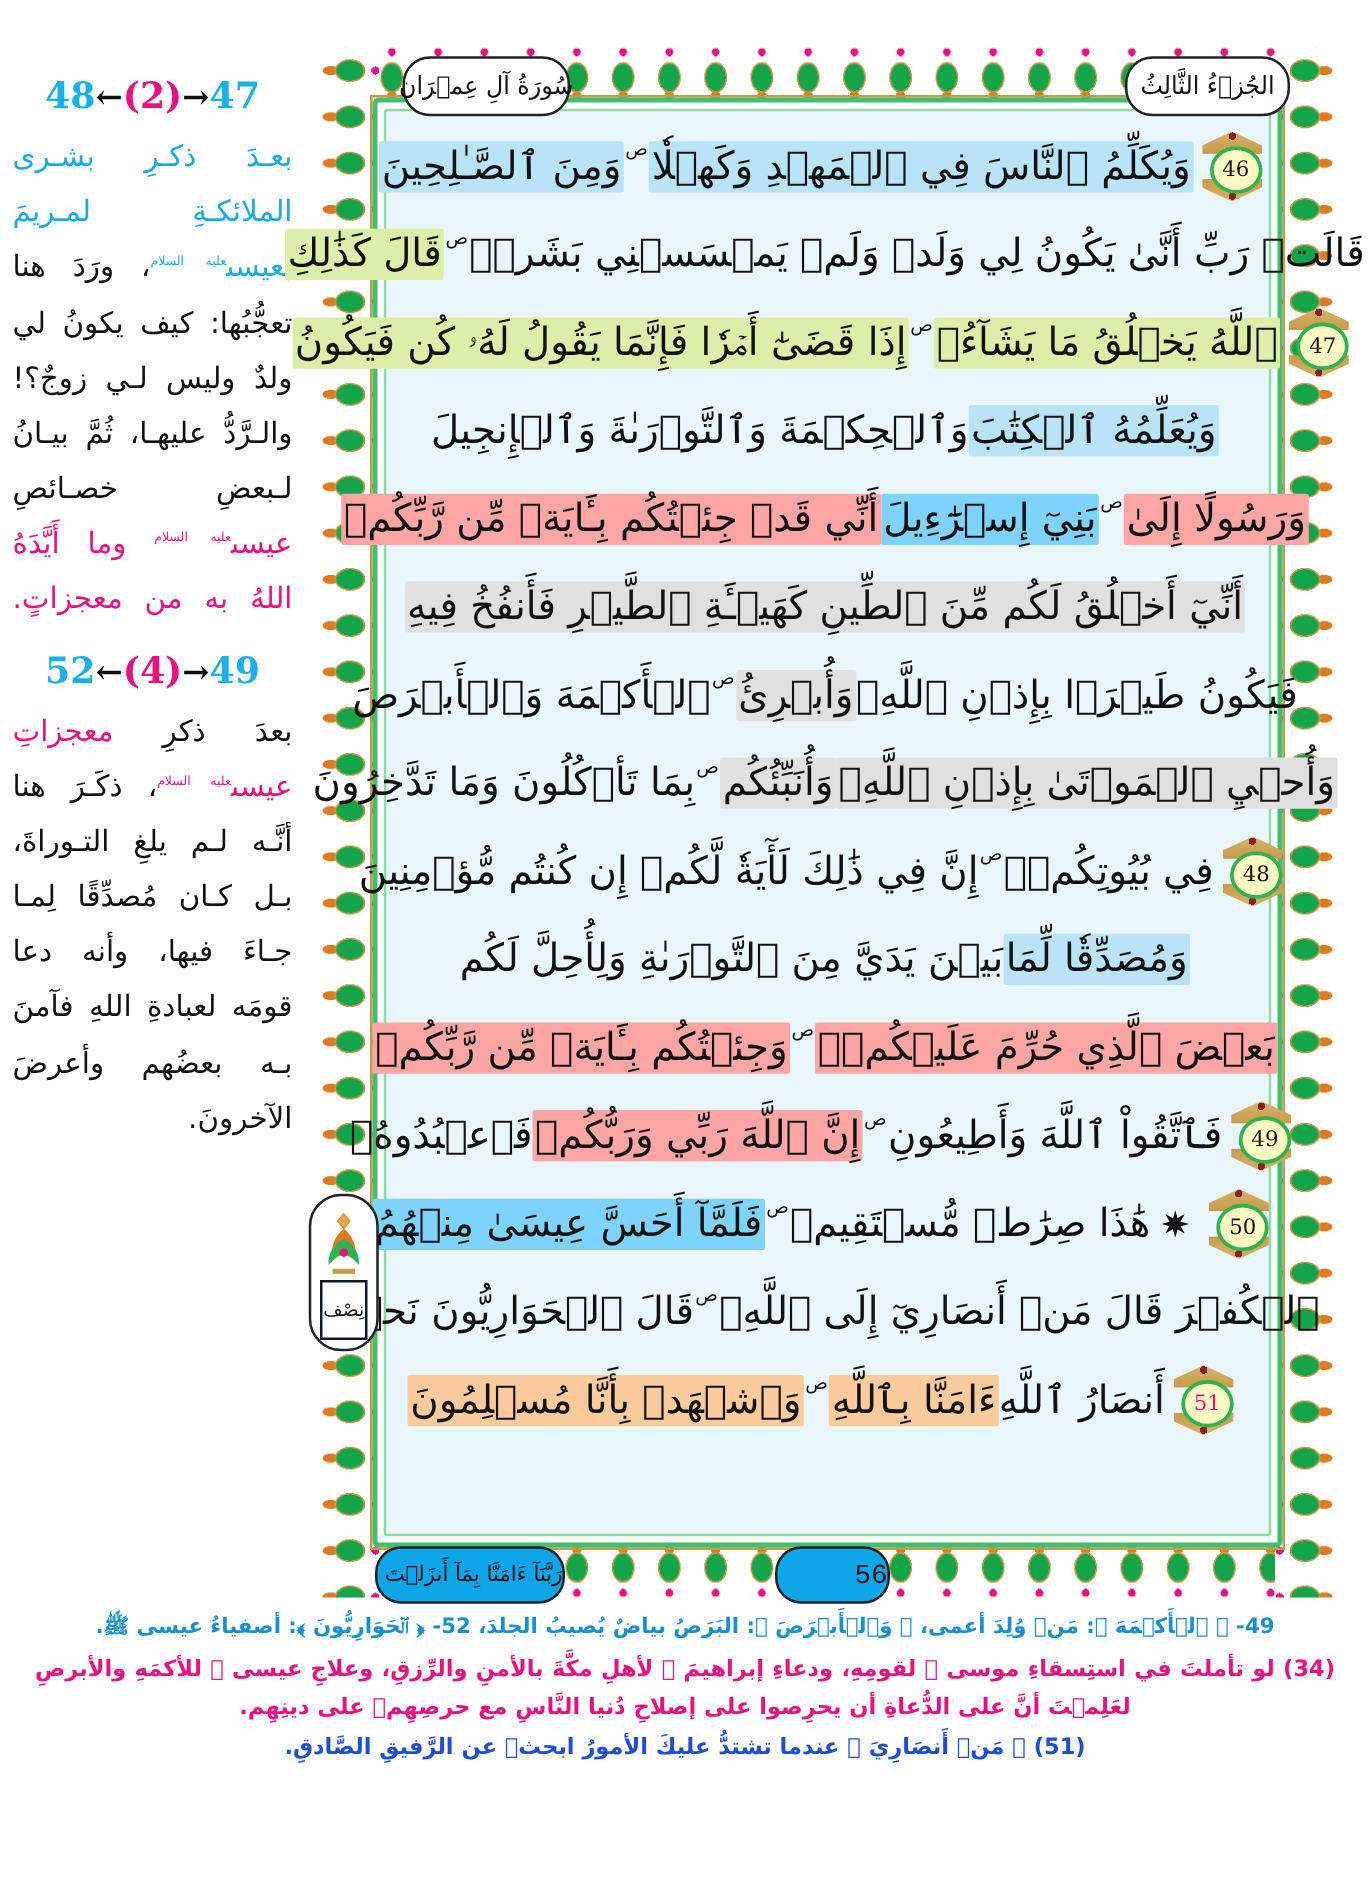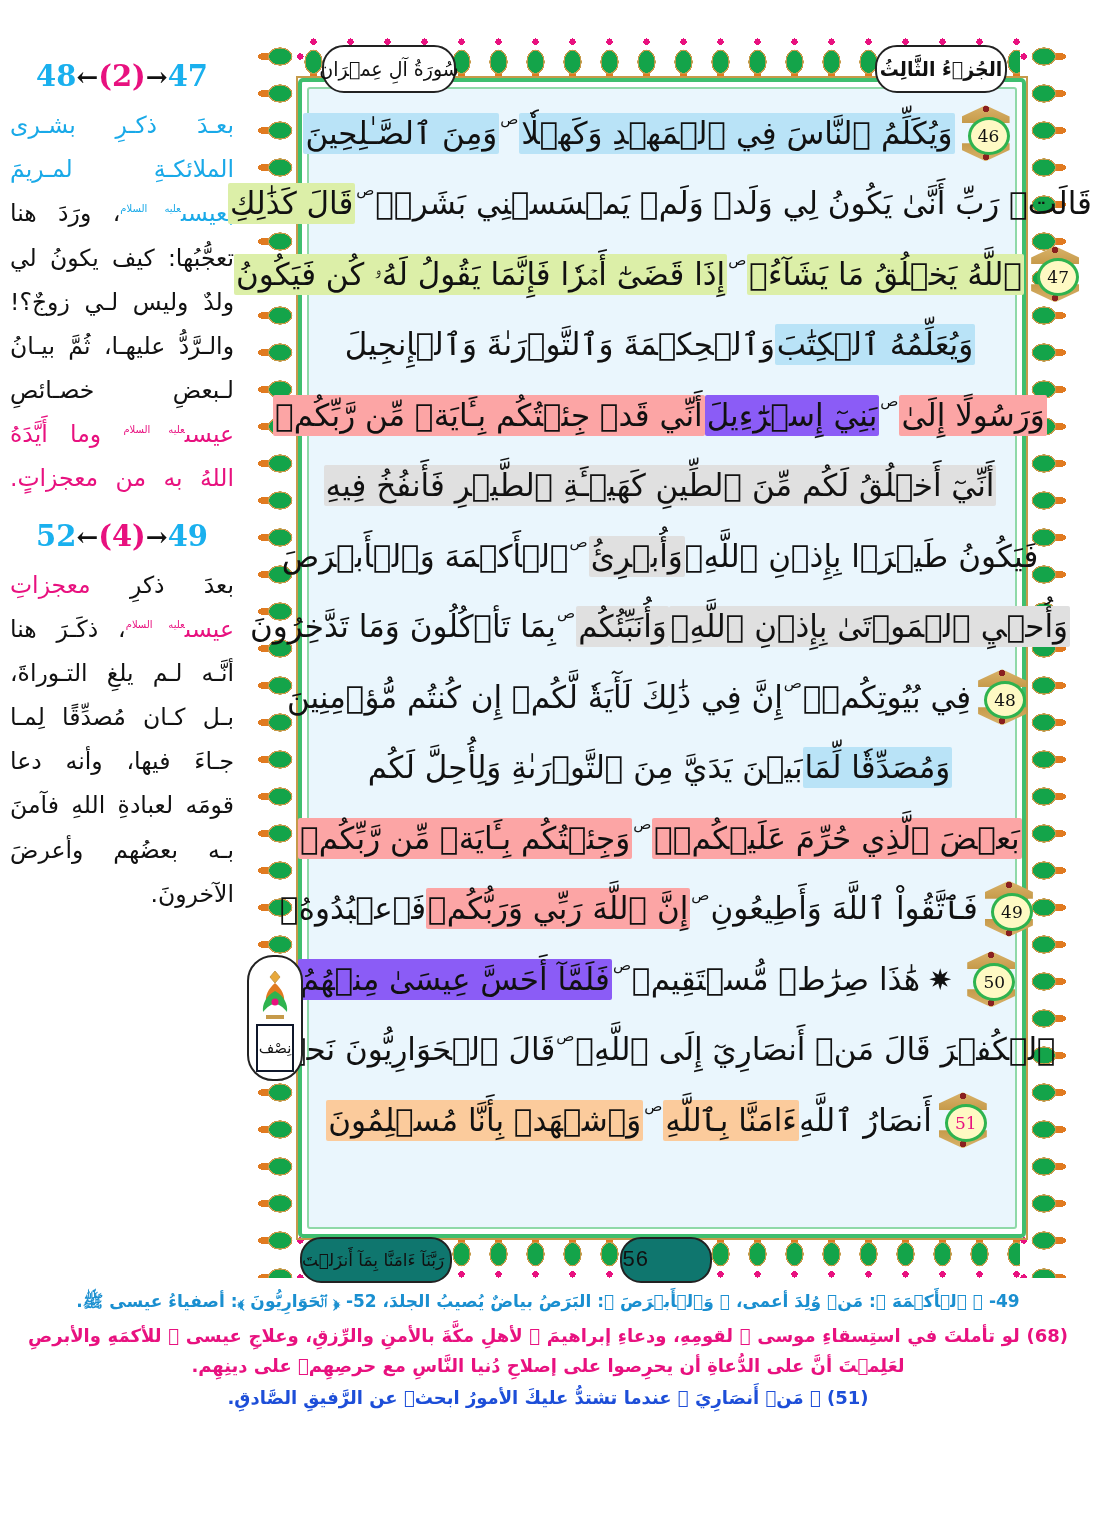--- a/index.html
+++ b/index.html
@@ -102,27 +102,27 @@
     background:#fff;border:2.5px solid #222;border-radius:22px/22px;
     display:flex;align-items:center;justify-content:center;
     z-index:8;
   }
   .cartouche span{
     font-size:19px;color:#111;direction:rtl;white-space:nowrap;
     font-family:"DejaVu Sans","Liberation Sans",sans-serif;
     transform:scaleY(1.05);
   }
   #surah-cart{left:322px;width:130px;}
-  #juz-cart{left:875px;width:128px;font-weight:bold;}
+  #juz-cart{left:900px;width:128px;}
 
   
   .foot-cart{
-    position:absolute;height:42px;background:#0f766e;
+    position:absolute;height:42px;background:#0ea5e9;
     border:2.5px solid #222;border-radius:21px;
-    display:flex;align-items:center;justify-content:flex-start;z-index:8;
+    display:flex;align-items:center;justify-content:flex-end;z-index:8;
   }
   #foot-dua{left:300px;top:1237px;width:148px;}
   #foot-dua span{font-size:17px;direction:rtl;white-space:nowrap;color:#111;}
   #page-num{left:620px;top:1237px;width:88px;}
   #page-num span{font-size:22px;color:#111;font-family:Liberation Mono, monospace;}
 
   
   .nisf{
     position:absolute;left:247px;top:955px;width:52px;height:122px;
     background:#fff;border:2.5px solid #222;border-radius:26px;
@@ -151,21 +151,21 @@
   }
   .qtext{
     font-size:31px;line-height:1;color:#111;
     font-family:"DejaVu Sans","Liberation Sans",sans-serif;
     letter-spacing:-0.5px;direction:rtl;
   }
   .hl{padding:5px 2px;border-radius:2px;}
   .hl-blue{background:#b9e3f7;}
   .hl-green{background:#dcefa8;}
   .hl-yellow{background:#fca5a5;}
-  .hl-pink{background:#8b5cf6;}
+  .hl-pink{background:#7dd3fc;}
   .hl-gray{background:#e0e0e0;}
   .hl-orange{background:#fbcb9c;}
 
   
   .ayah{
     position:relative;display:inline-block;
     width:52px;height:56px;margin:0 5px;vertical-align:middle;
     flex:0 0 auto;
   }
   .ayah .circ{
@@ -400,17 +400,17 @@
 
   <div class="foot-cart" id="foot-dua">
     <span>رَبَّنَآ ءَامَنَّا بِمَآ أَنزَلۡتَ</span>
   </div>
   <div class="foot-cart" id="page-num">
     <span>56</span>
   </div>
 
   <div class="notes">
     <div class="note-blue">49- ﴿ ٱلۡأَكۡمَهَ ﴾: مَنۡ وُلِدَ أعمى، ﴿ وَٱلۡأَبۡرَصَ ﴾: البَرَصُ بياضٌ يُصيبُ الجلدَ، 52- ﴿ ٱلۡحَوَارِيُّونَ ﴾: أصفياءُ عيسى ﷺ.</div>
-    <div class="note-pink">(68) لو تأملتَ في استِسقاءِ موسى ﷺ لقومِهِ، ودعاءِ إبراهيمَ ﷺ لأهلِ مكَّةَ بالأمنِ والرِّزقِ، وعلاجِ عيسى ﷺ للأكمَهِ والأبرصِ لعَلِمۡتَ أنَّ على الدُّعاةِ أن يحرِصوا على إصلاحِ دُنيا النَّاسِ مع حرصِهِمۡ على دينِهِم.</div>
+    <div class="note-pink">(34) لو تأملتَ في استِسقاءِ موسى ﷺ لقومِهِ، ودعاءِ إبراهيمَ ﷺ لأهلِ مكَّةَ بالأمنِ والرِّزقِ، وعلاجِ عيسى ﷺ للأكمَهِ والأبرصِ لعَلِمۡتَ أنَّ على الدُّعاةِ أن يحرِصوا على إصلاحِ دُنيا النَّاسِ مع حرصِهِمۡ على دينِهِم.</div>
     <div class="note-pink2">(51) ﴿ مَنۡ أَنصَارِيَ ﴾ عندما تشتدُّ عليكَ الأمورُ ابحثۡ عن الرَّفيقِ الصَّادقِ.</div>
   </div>
 
 </div>
 
 </body></html>

